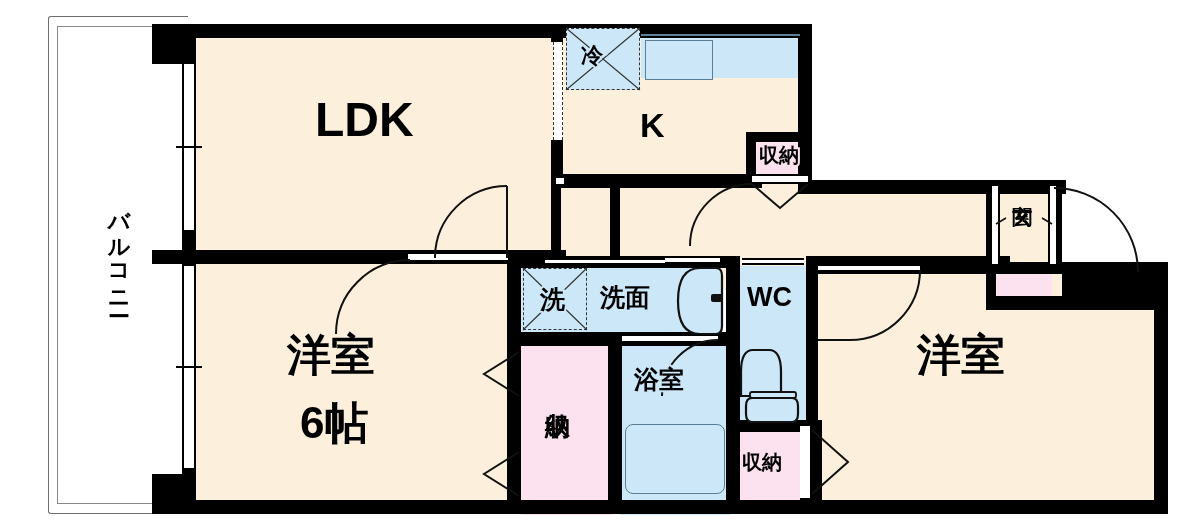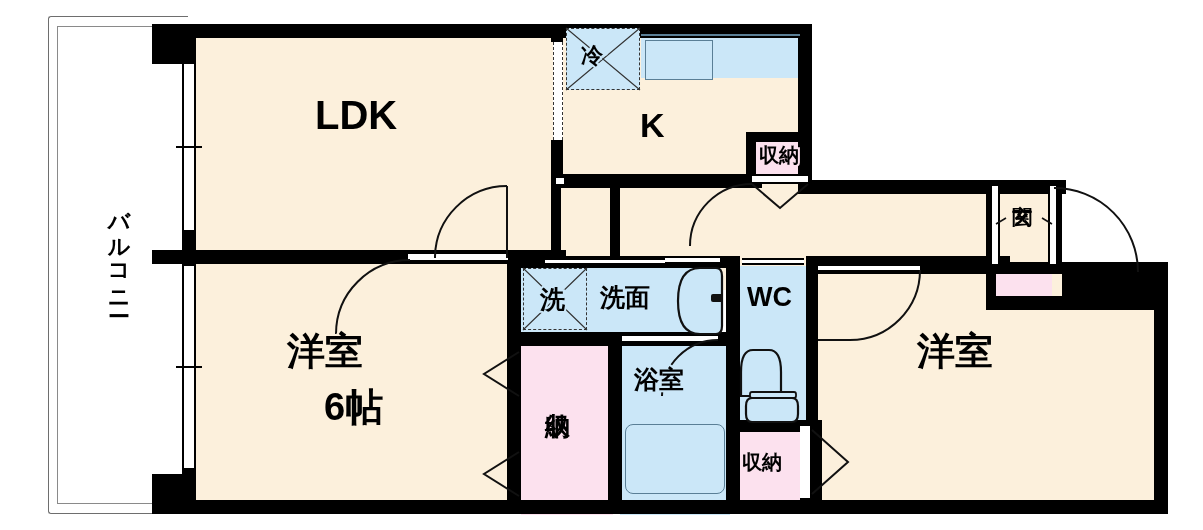--- a/index.html
+++ b/index.html
@@ -41,22 +41,22 @@
     white-space:nowrap;
     text-align:center;
     line-height:1.04;
     paint-order:stroke fill;
     -webkit-text-stroke:4px #fcf0dc;
   }
   .lbl.on-wet{-webkit-text-stroke-color:#cbe7f8;}
   .lbl.on-closet{-webkit-text-stroke-color:#fce1ee;}
   .lbl.on-white{-webkit-text-stroke-color:#ffffff;}
 
-  .t-ldk{font-size:40px;}
-  .t-room{font-size:38px;}
+  .t-ldk{font-size:48px;}
+  .t-room{font-size:44px;}
   .t-k{font-size:34px;}
   .t-wc{font-size:27px;}
   .t-md{font-size:25px;}
   .t-sm{font-size:22px;}
   .t-xs{font-size:20px;}
 
   .vertical{
     writing-mode:vertical-rl;
     text-orientation:upright;
     letter-spacing:2px;
@@ -250,17 +250,17 @@
 
   <div class="lbl on-wet t-md" style="left:540px;top:286px;">洗</div>
   <div class="lbl on-wet t-md" style="left:600px;top:284px;">洗面</div>
   <div class="lbl on-wet t-wc" style="left:747px;top:283px;text-decoration:underline;">WC</div>
   <div class="lbl on-wet t-md" style="left:634px;top:366px;">浴室</div>
 
   <div class="lbl on-closet t-md vertical" style="left:545px;top:392px;">収納</div>
   <div class="lbl on-closet t-xs" style="left:742px;top:452px;">収納</div>
 
   <div class="lbl t-room" style="left:287px;top:332px;">洋室</div>
-  <div class="lbl t-room" style="left:300px;top:388px;margin-left:24px;">6帖</div>
+  <div class="lbl t-room" style="left:300px;top:400px;">6帖</div>
 
   <div class="lbl t-room" style="left:917px;top:332px;">洋室</div>
 
 </div>
 
 </body></html>

